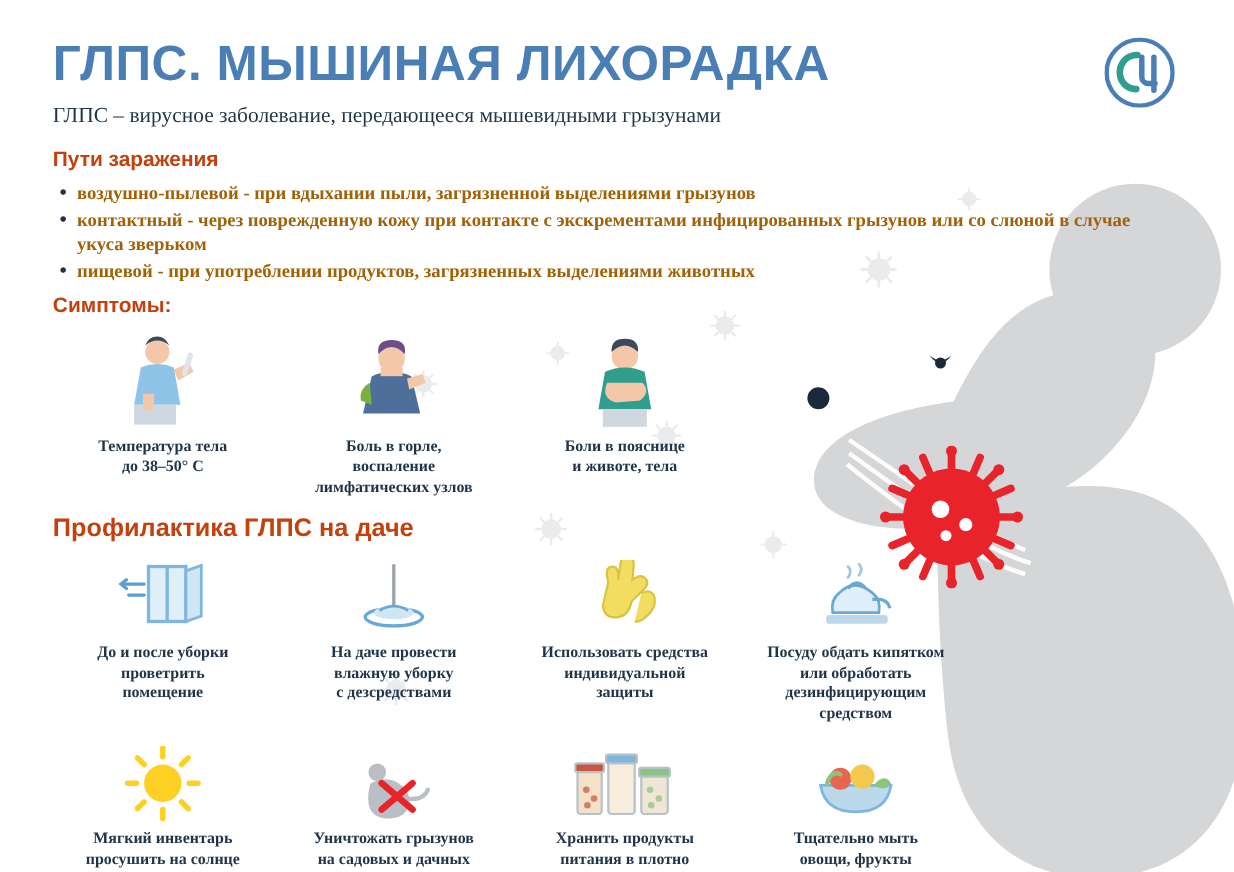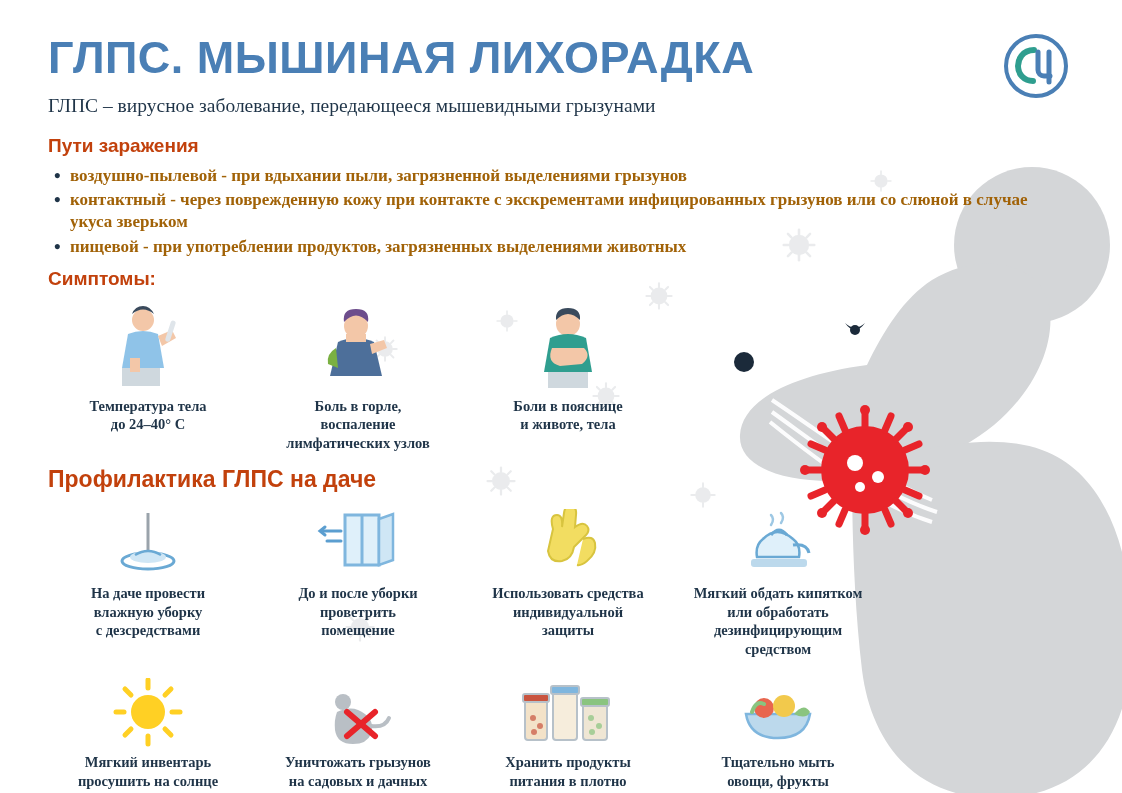--- a/index.html
+++ b/index.html
@@ -368,21 +368,21 @@
           <circle cx="43" cy="16" r="11" fill="#f3c7a8"></circle>
           <path d="M32 10 q11 -9 22 0 q-4 -8 -11 -8 q-8 0 -11 8 Z" fill="#3a4a5c"></path>
           <path d="M28 30 q15 -6 30 0 l6 34 h-42 Z" fill="#8fc3e8"></path>
           <path d="M58 32 l14 -6 4 8 -14 8 Z" fill="#f3c7a8"></path>
           <rect x="68" y="16" width="5" height="22" rx="2.5" fill="#dfe5ea" transform="rotate(18 70 27)"></rect>
           <rect x="22" y="64" width="38" height="18" fill="#cfd8de"></rect>
           <rect x="30" y="54" width="10" height="14" fill="#f3c7a8"></rect>
         </svg>
       </div>
       <div class="caption" style="white-space:pre-line">Температура тела
-до 24–40° С</div>
+до 38–50° С</div>
     </div>
 
 
     <div class="cell">
       <div class="art">
         <svg width="96" height="86" viewBox="0 0 96 86">
           <circle cx="46" cy="22" r="12" fill="#f3c7a8"></circle>
           <path d="M34 18 q12 -13 24 0 q2 -13 -12 -13 q-14 0 -12 13 Z" fill="#6d4d8c"></path>
           <path d="M28 38 q18 -8 36 0 l8 34 h-52 Z" fill="#4d6f9a"></path>
           <path d="M60 40 l14 -4 3 8 -15 6 Z" fill="#f3c7a8"></path>
@@ -406,34 +406,20 @@
         </svg>
       </div>
       <div class="caption" style="white-space:pre-line">Боли в пояснице
 и животе, тела</div>
     </div>
   </div>
 
   <h2 class="section-heading big">Профилактика ГЛПС на даче</h2>
 
   <div class="grid prevention-grid prevention">
-
-    <div class="cell">
-      <div class="art">
-        <svg width="86" height="70" viewBox="0 0 86 70">
-          <path d="M43 4 v40" stroke="#9aa3ab" stroke-width="3"></path>
-          <ellipse cx="43" cy="52" rx="26" ry="8" fill="none" stroke="#6aa9d4" stroke-width="3"></ellipse>
-          <ellipse cx="43" cy="48" rx="18" ry="6" fill="#cfe6f5"></ellipse>
-          <path d="M30 46 q13 -8 26 0" stroke="#6aa9d4" stroke-width="2.5" fill="none"></path>
-        </svg>
-      </div>
-      <div class="caption" style="white-space:pre-line">На даче провести
-влажную уборку
-с дезсредствами</div>
-    </div>
 
     <div class="cell">
       <div class="art">
         <svg width="86" height="70" viewBox="0 0 86 70">
           <rect x="30" y="6" width="34" height="50" fill="#dff0fa" stroke="#7fb6de" stroke-width="3"></rect>
           <path d="M47 6 v50" stroke="#7fb6de" stroke-width="3"></path>
           <path d="M64 10 l14 -5 v46 l-14 5 Z" fill="#cfe6f5" stroke="#7fb6de" stroke-width="2.5"></path>
           <g stroke="#5b9ed0" stroke-width="3" fill="none" stroke-linecap="round">
             <path d="M26 22 H6"></path>
               <path d="M26 32 H12"></path>
@@ -442,20 +428,34 @@
         </svg>
       </div>
       <div class="caption" style="white-space:pre-line">До и после уборки
 проветрить
 помещение</div>
     </div>
 
     <div class="cell">
       <div class="art">
         <svg width="86" height="70" viewBox="0 0 86 70">
+          <path d="M43 4 v40" stroke="#9aa3ab" stroke-width="3"></path>
+          <ellipse cx="43" cy="52" rx="26" ry="8" fill="none" stroke="#6aa9d4" stroke-width="3"></ellipse>
+          <ellipse cx="43" cy="48" rx="18" ry="6" fill="#cfe6f5"></ellipse>
+          <path d="M30 46 q13 -8 26 0" stroke="#6aa9d4" stroke-width="2.5" fill="none"></path>
+        </svg>
+      </div>
+      <div class="caption" style="white-space:pre-line">На даче провести
+влажную уборку
+с дезсредствами</div>
+    </div>
+
+    <div class="cell">
+      <div class="art">
+        <svg width="86" height="70" viewBox="0 0 86 70">
           <path d="M28 20 q-4 -14 4 -14 q6 0 5 12 l2 -14 q1 -8 7 -7 q6 1 5 9 l-1 12 q8 -6 12 -1 q4 5 -3 11
                    l-10 10 q-2 12 -12 14 q-12 2 -14 -10 Z" fill="#f2dd61" stroke="#d8c43f" stroke-width="2"></path>
           <path d="M58 30 q10 -4 12 4 q2 10 -8 18 q-6 5 -10 4" fill="#f2dd61" stroke="#d8c43f" stroke-width="2"></path>
         </svg>
       </div>
       <div class="caption" style="white-space:pre-line">Использовать средства
 индивидуальной
 защиты</div>
     </div>
 
@@ -465,21 +465,21 @@
           <path d="M28 30 q14 -14 30 0 q8 6 6 18 h-42 q-2 -12 6 -18 Z" fill="#dff0fa" stroke="#6aa9d4" stroke-width="2.5"></path>
           <path d="M58 36 q14 -2 16 8" stroke="#6aa9d4" stroke-width="3" fill="none"></path>
           <path d="M36 26 q8 -10 16 0" stroke="#6aa9d4" stroke-width="3" fill="none"></path>
           <rect x="16" y="50" width="56" height="8" rx="3" fill="#bcd9ec"></rect>
           <g stroke="#9ec8e4" stroke-width="2.5" fill="none" stroke-linecap="round">
             <path d="M36 16 q4 -6 0 -10"></path>
               <path d="M46 14 q4 -6 0 -10"></path>
           </g>
         </svg>
       </div>
-      <div class="caption" style="white-space:pre-line">Мягкий обдать кипятком
+      <div class="caption" style="white-space:pre-line">Посуду обдать кипятком
 или обработать
 дезинфицирующим
 средством</div>
     </div>
   </div>
 
   <div class="grid prevention-grid2 prevention">
 
     <div class="cell">
       <div class="art">

